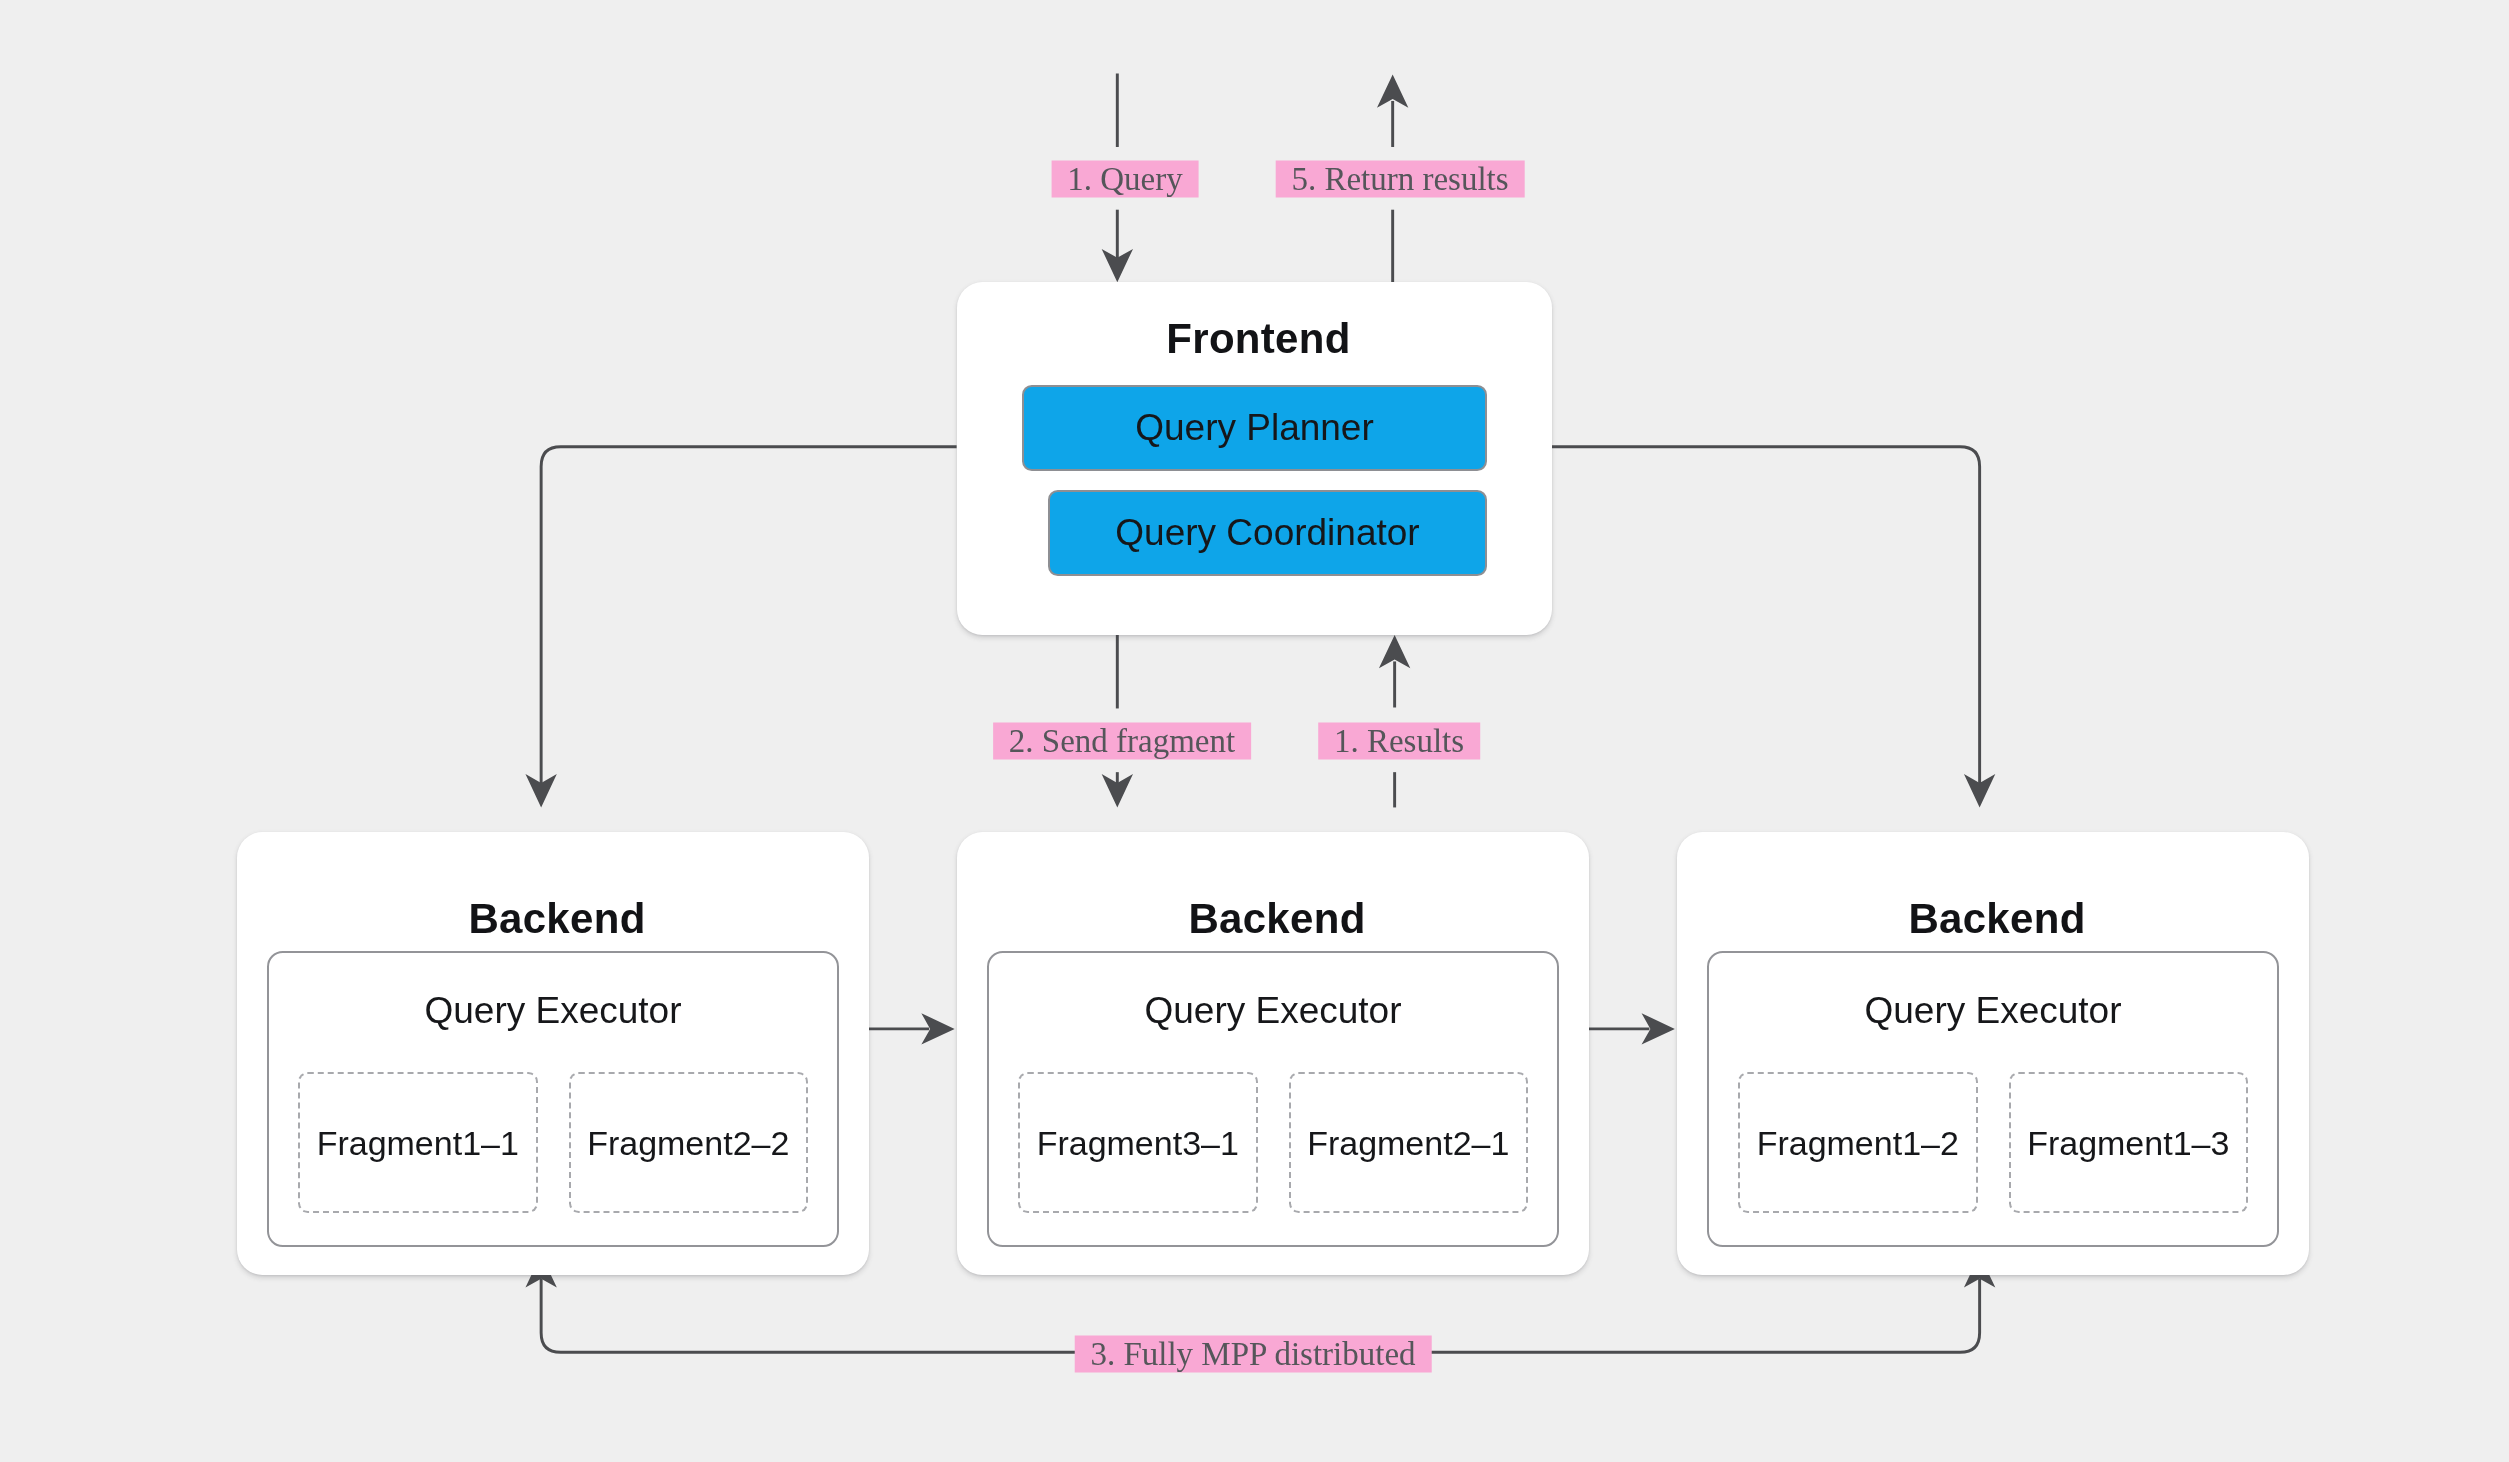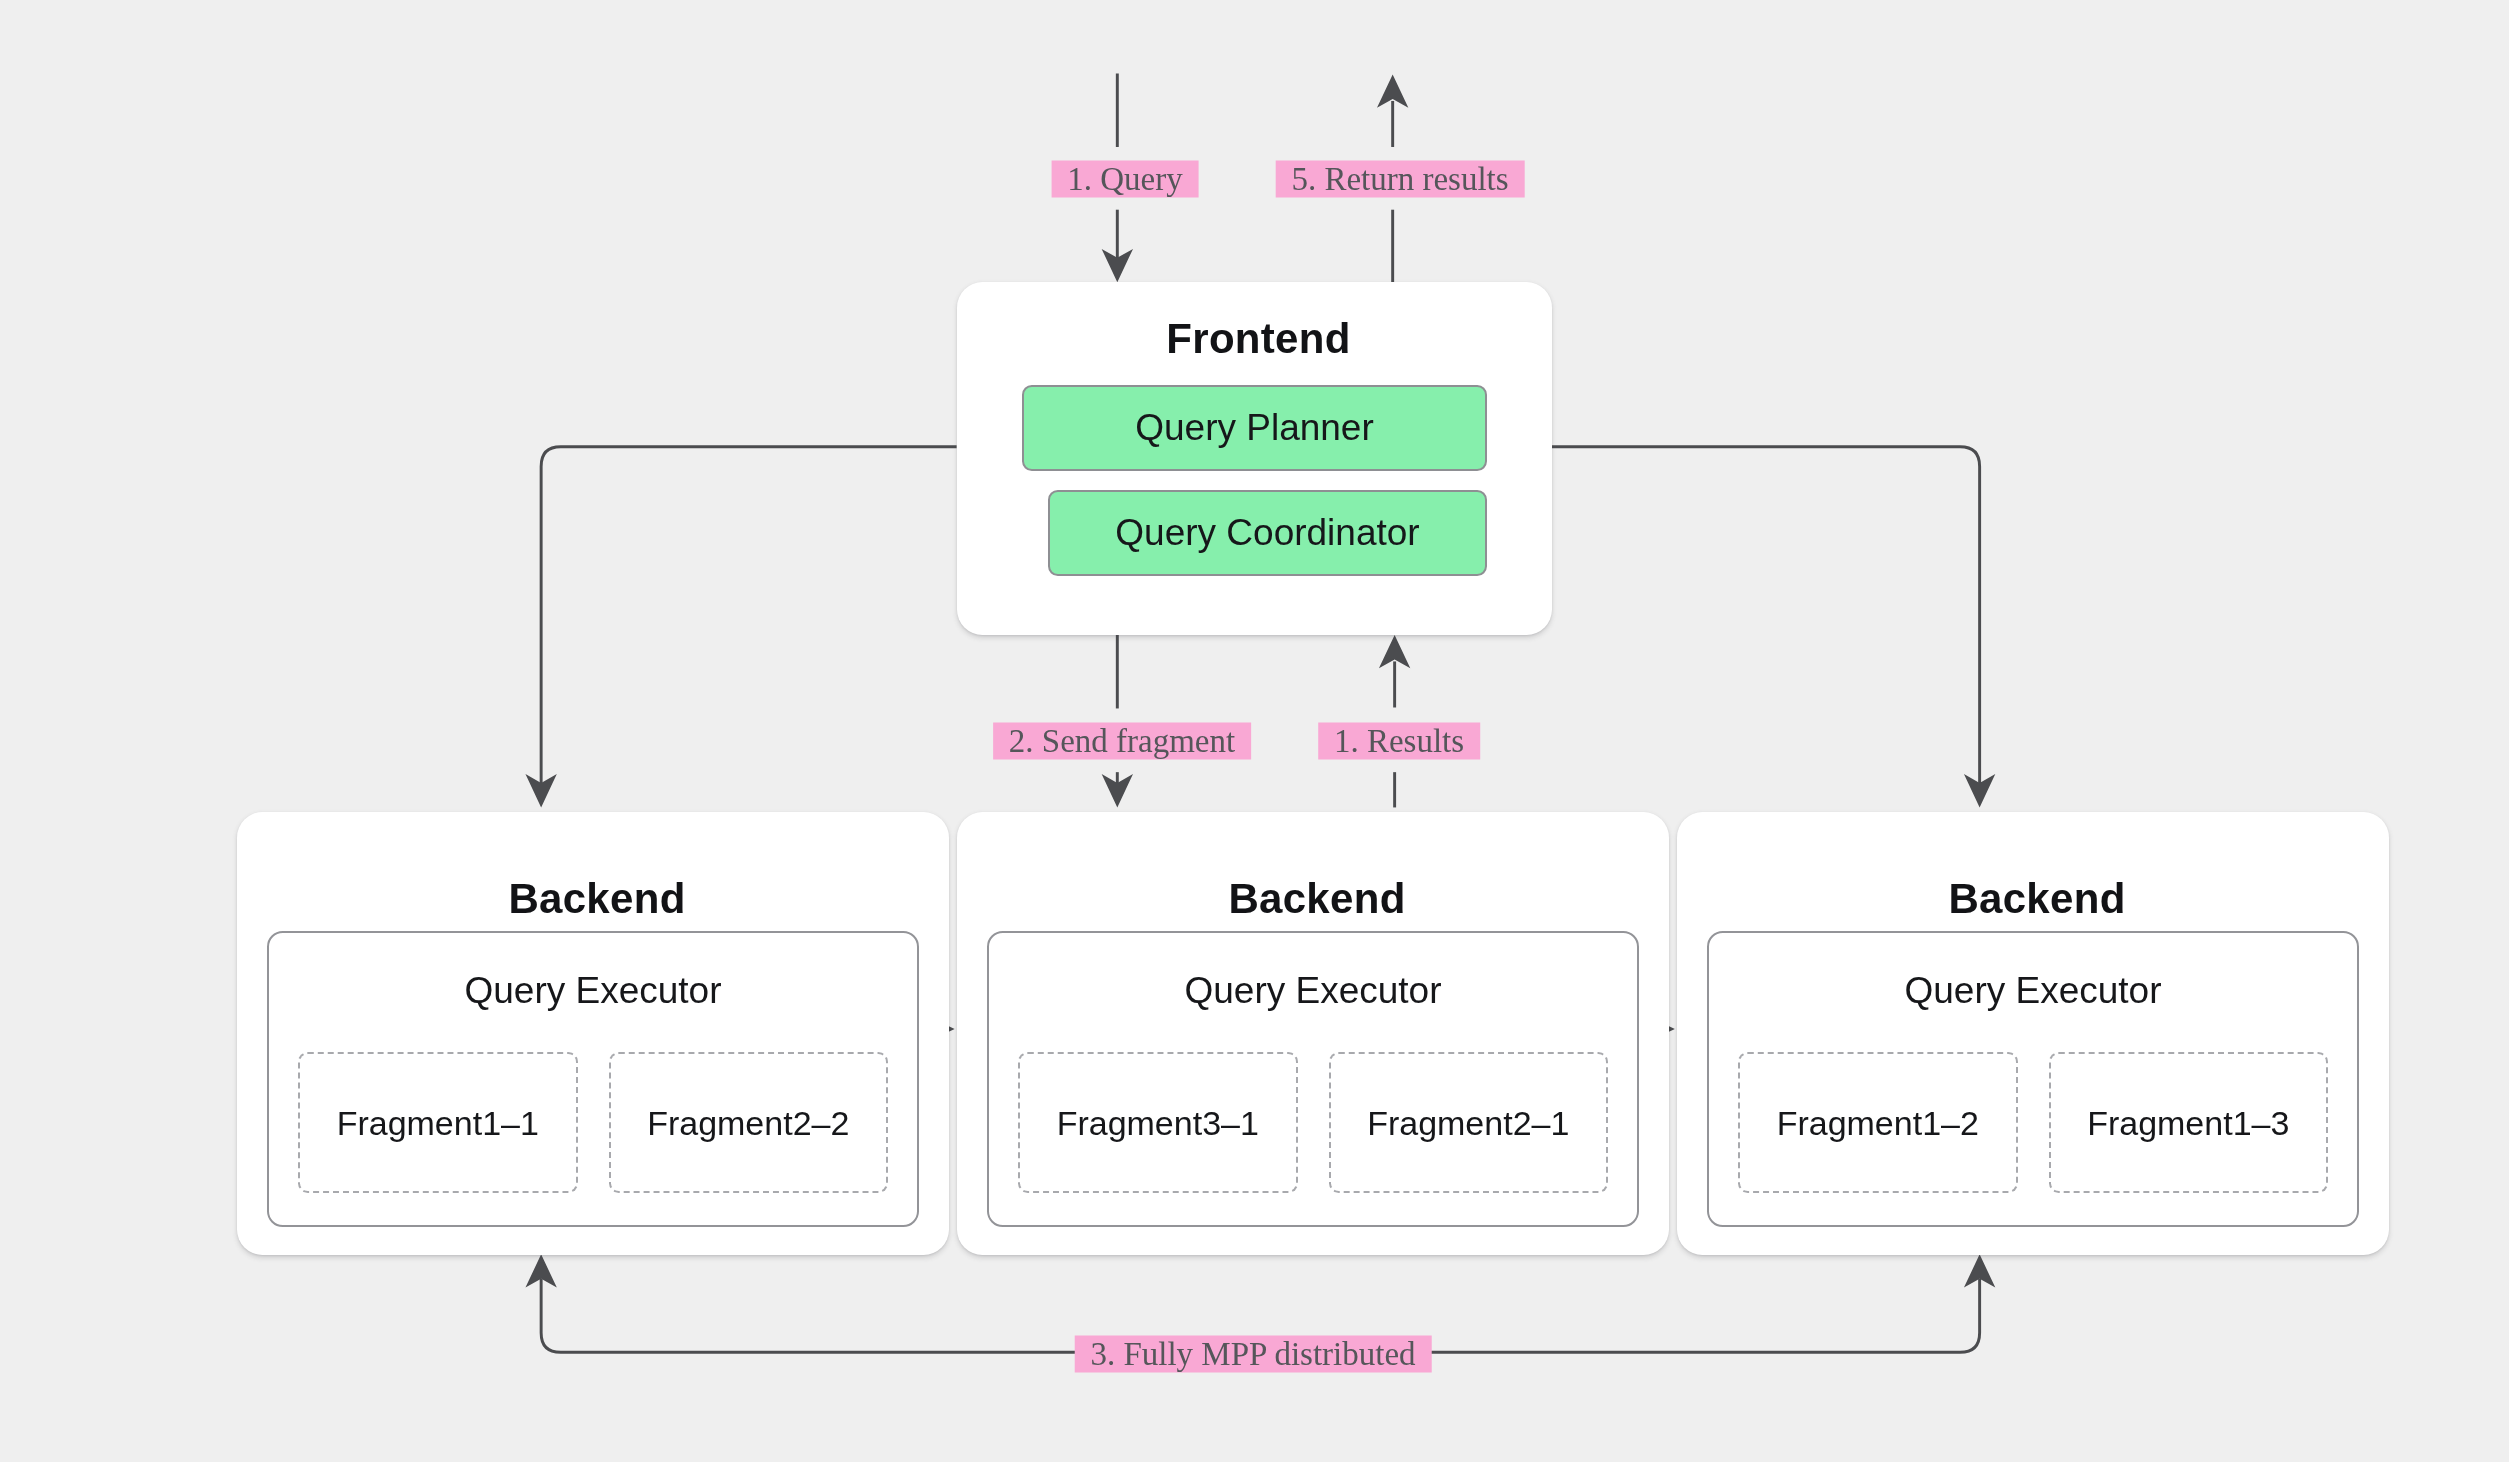--- a/index.html
+++ b/index.html
@@ -6,33 +6,33 @@
   .canvas {
     position:relative; width:2509px; height:1462px; background:#efefef;
     font-family:"Liberation Sans","DejaVu Sans",sans-serif; overflow:hidden;
   }
   svg.wires { position:absolute; left:0; top:0; width:2509px; height:1462px; }
   .card {
     position:absolute; background:#ffffff; border-radius:25.5px;
     box-shadow:0 2.9px 4.9px rgba(70,70,80,.18), 0 1px 2px rgba(70,70,80,.12);
   }
   .frontend-card { left:957px; top:282px; width:595px; height:353px; }
-  .backend-card  { top:812px; width:712px; height:443px; }
+  .backend-card  { top:832px; width:632px; height:443px; }
   .backend-left  { left:237px; }
   .backend-mid   { left:957px; }
   .backend-right { left:1677px; }
   .card-title {
     position:absolute; left:0; right:0; text-align:center;
     font-size:42px; font-weight:700; color:#121316; line-height:55px; letter-spacing:0.3px;padding-left:8px;
   }
   .frontend-card .card-title { top:29px; }
   .backend-card  .card-title { top:59px; }
   .inner-box {
     position:absolute; left:65px; right:65px; height:82px;
-    border:2.5px solid #8e8f93; border-radius:9.8px; background:#86efac;
+    border:2.5px solid #8e8f93; border-radius:9.8px; background:#0ea5e9;
     display:flex; align-items:center; justify-content:center;
     font-size:37px; color:#16171a;
   }
   .planner-box     { top:103px; }
   .coordinator-box { top:208px;margin-left:26px; }
   .executor-box {
     position:absolute; left:30px; right:30px; top:119px; height:292px;
     border:2px solid #939498; border-radius:15.7px; background:#fff;
   }
   .executor-label {

